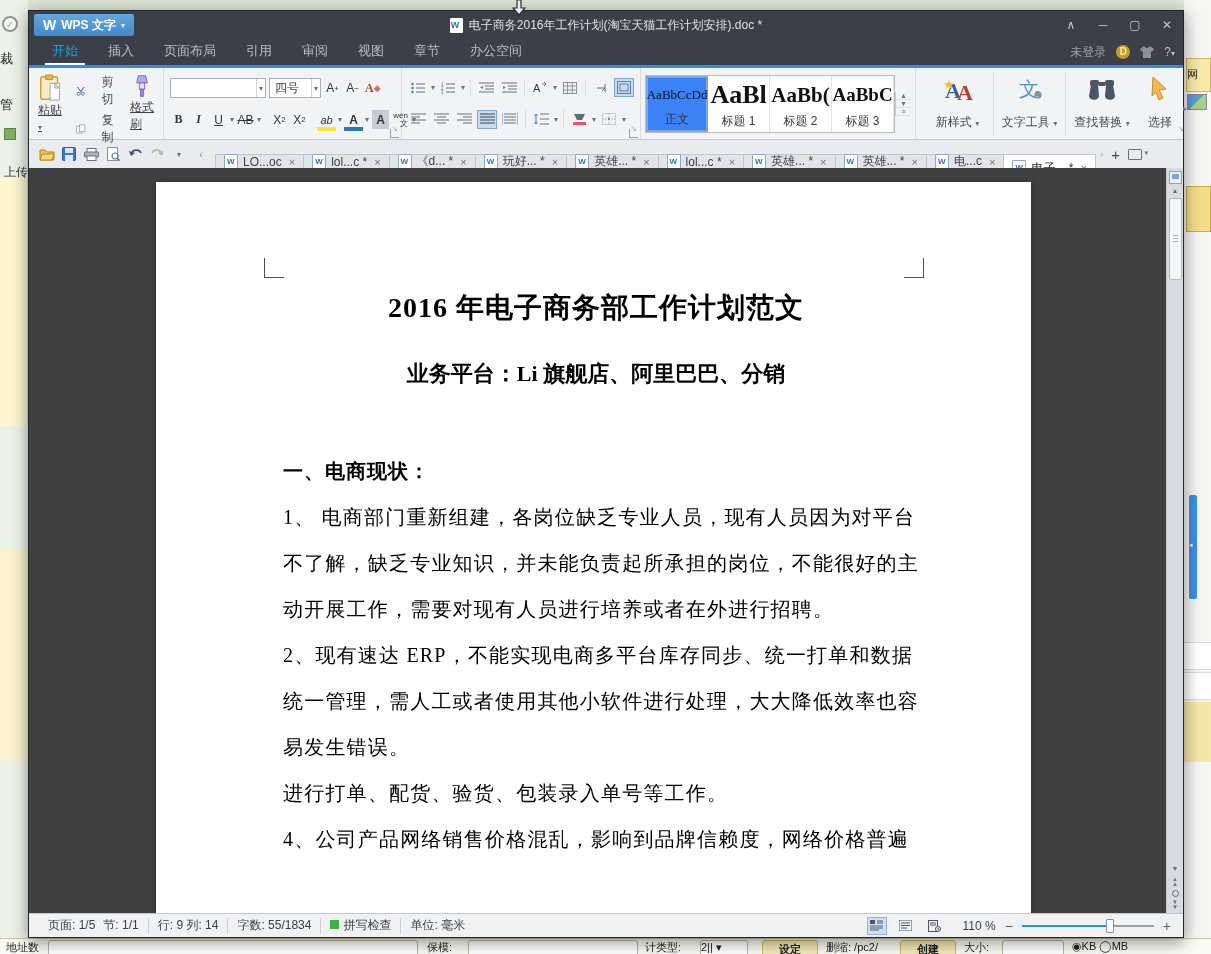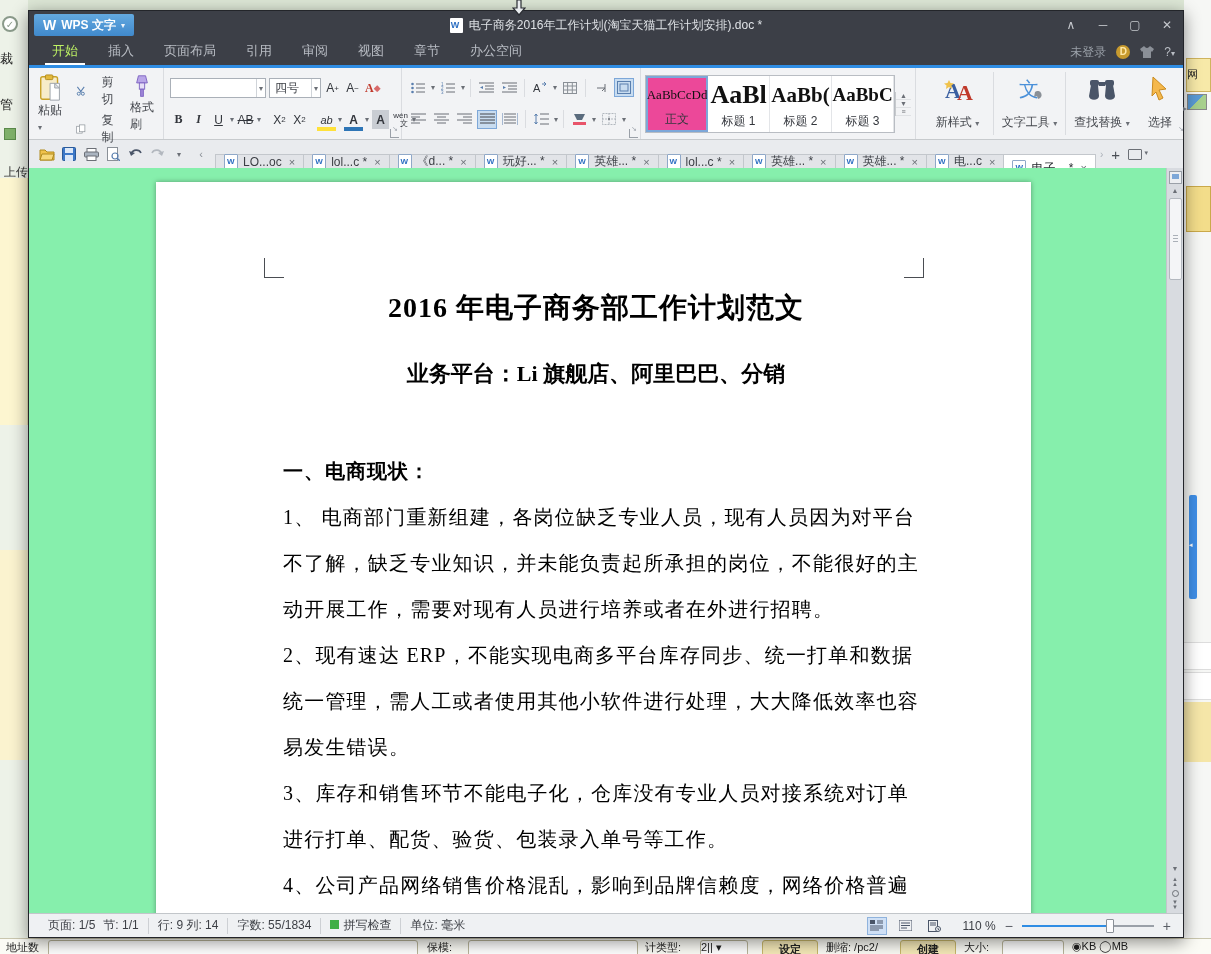--- a/index.html
+++ b/index.html
@@ -43,38 +43,38 @@
   .tb-title{position:absolute;left:0;right:0;top:0;height:28px;display:flex;align-items:center;justify-content:center;gap:6px;color:#dfe2e6;font-size:12px;pointer-events:none;}
   .docico{width:13px;height:15px;background:#fff;border-radius:1px;position:relative;display:inline-block;}
   .docico:before{content:"W";position:absolute;left:1px;top:2px;font-size:9px;font-weight:bold;color:#2d6fc2;}
   .win-controls{margin-left:auto;display:flex;height:28px;align-items:center;}
   .win-controls span{width:32px;text-align:center;color:#c6c9ce;font-size:12px;line-height:28px;}
 
   
   .menurow{height:26px;background:#3c3f47;display:flex;align-items:flex-end;flex:none;position:relative;}
   .menu-tabs{display:flex;height:26px;margin-left:8px;}
   .menu-tab{padding:0 15px;line-height:24px;font-size:13px;color:#b9bdc4;position:relative;}
-  .menu-tab.active{color:#bef264;}
+  .menu-tab.active{color:#0ea5e9;}
   .menu-tab.active:after{content:"";position:absolute;left:8px;right:8px;bottom:0;height:2px;background:#fff;}
   .menu-right{position:absolute;right:8px;top:0;height:26px;display:flex;align-items:center;gap:10px;color:#9aa0a8;font-size:12px;}
   .vip-ico{width:14px;height:14px;border-radius:50%;background:#c79a2e;color:#ffe9a8;font-size:10px;font-weight:bold;text-align:center;line-height:14px;}
   .help-txt{color:#b9bdc4;}
   .blueline{height:3px;background:#2f8de4;flex:none;}
 
   
   .ribbon{height:72px;background:#f2f3f5;border-bottom:1px solid #c7cacd;display:flex;flex:none;position:relative;}
   .rgroup{position:relative;border-right:1px solid #dadce0;padding:4px 6px;}
   .launcher{position:absolute;right:2px;bottom:1px;width:9px;height:9px;border-left:1px solid #9aa0a8;border-bottom:1px solid #9aa0a8;}
   .launcher:after{content:"↘";position:absolute;left:1px;top:-4px;font-size:7px;color:#9aa0a8;}
   .rlabel{font-size:12px;color:#44474d;}
   .caret-s{font-size:8px;color:#6b6f76;}
 
   
   .g-clip{display:flex;gap:6px;width:142px;}
-  .bigbtn{display:flex;flex-direction:column;align-items:flex-end;justify-content:space-between;padding:2px 3px;}
+  .bigbtn{display:flex;flex-direction:column;align-items:flex-end;justify-content:space-between;padding:2px 3px;text-decoration:underline;}
   .clip-col{display:flex;flex-direction:column;justify-content:space-around;}
   .smallbtn{display:flex;align-items:center;gap:16px;padding:2px 3px;font-size:12px;color:#44474d;}
 
   
   .g-font{width:238px;display:flex;flex-direction:column;justify-content:space-around;}
   .fg-row{display:flex;align-items:center;gap:3px;}
   .combo{background:#fff;border:1px solid #aab0b8;height:20px;display:flex;align-items:center;font-size:12px;padding:0 2px 0 5px;}
   .combo .caret-s{margin-left:auto;border-left:1px solid #d0d4d9;padding-left:2px;height:100%;display:flex;align-items:center;}
   .fbtn{min-width:17px;height:19px;display:flex;align-items:center;justify-content:center;font-size:12px;color:#33363c;padding:0 1px;}
   .fbtn b{font-family:"Liberation Serif",serif;}
@@ -92,21 +92,21 @@
   .pbtn{min-width:20px;height:19px;display:flex;align-items:center;justify-content:center;gap:1px;}
   .vsep{width:1px;height:18px;background:#dadce0;margin:0 2px;}
   .pbtn.active{background:#c8dcf0;border:1px solid #7da7d8;}
 
   
   .g-styles{display:flex;align-items:center;padding:4px 4px;}
   .gallery{display:flex;background:#fff;border:1px solid #b9bdc3;height:58px;}
   .style-card{width:62px;display:flex;flex-direction:column;align-items:center;justify-content:flex-end;border-right:1px solid #e3e5e8;padding:2px 1px;font-family:"Liberation Serif","DejaVu Serif",serif;}
   .style-card .prev{flex:1;display:flex;align-items:center;justify-content:center;white-space:nowrap;overflow:hidden;color:#111;}
   .style-card .nm{font-size:12px;color:#33363c;font-family:"Liberation Sans",sans-serif;}
-  .style-card.selected{border:2px solid #7da7d8;background:#ec4899;}
+  .style-card.selected{border:2px solid #7da7d8;background:#3b82f6;}
   .gal-scroll{width:16px;display:flex;flex-direction:column;border-left:1px solid #c7cacd;}
   .gal-scroll span{flex:1;display:flex;align-items:center;justify-content:center;font-size:7px;color:#6b6f76;border-bottom:1px solid #dfe1e4;background:#f2f3f5;}
 
   
   .g-tools{display:flex;align-items:stretch;}
   .toolbig{width:72px;display:flex;flex-direction:column;align-items:center;justify-content:space-between;padding:4px 2px;border-right:1px solid #dadce0;}
   .toolbig .tlabel{font-size:12px;color:#44474d;white-space:nowrap;}
   .overflow-arrow{position:absolute;right:1px;top:50%;font-size:8px;color:#6b6f76;}
 
   
@@ -120,21 +120,21 @@
   .dtab .wic{width:14px;height:16px;background:#fff;border:1px solid #8fa8c8;border-radius:1px;position:relative;flex:none;}
   .dtab .wic:before{content:"W";position:absolute;left:2px;top:2px;font-size:8px;font-weight:bold;color:#2d6fc2;}
   .dtab .x{color:#6b6f76;font-size:11px;margin-left:2px;}
   .tb-right{display:flex;align-items:center;height:28px;margin-left:4px;gap:8px;color:#6b6f76;}
   .tb-right .plus{font-size:15px;color:#4a4e55;}
   .tb-right .nav{font-size:10px;color:#aab0b8;}
   .tablist-ico{width:14px;height:11px;border:1px solid #6b6f76;border-radius:1px;position:relative;}
   .tablist-ico:after{content:"▾";position:absolute;right:-7px;top:-1px;font-size:7px;color:#6b6f76;}
 
   
-  .docarea{flex:1;position:relative;background:#86efac;overflow:hidden;}
+  .docarea{flex:1;position:relative;background:#404040;overflow:hidden;}
   .page{position:absolute;left:127px;top:14px;width:875px;height:760px;background:#ffffff;box-shadow:0 0 5px rgba(0,0,0,.35);}
   .cropmark{position:absolute;width:20px;height:20px;}
   .cm-l{left:108px;top:76px;border-left:1px solid #4a4d52;border-bottom:1px solid #4a4d52;}
   .cm-r{left:748px;top:76px;border-right:1px solid #4a4d52;border-bottom:1px solid #4a4d52;}
   .doc-content{position:absolute;left:127px;top:106px;width:626px;font-family:"Liberation Serif","DejaVu Serif",serif;color:#000;}
   .l-title{font-size:28px;font-weight:bold;text-align:center;letter-spacing:1px;line-height:40px;margin-bottom:29px;}
   .l-subtitle{font-size:22px;font-weight:bold;text-align:center;line-height:34px;margin-bottom:57px;}
   .l-heading{font-size:20px;font-weight:bold;line-height:46px;letter-spacing:1px;}
   .l-body{font-size:20px;line-height:46px;letter-spacing:1.2px;white-space:nowrap;}
 
@@ -624,21 +624,20 @@
         <div class="doc-content" id="docContent">
             <div class="l-title">2016 年电子商务部工作计划范文</div>
             <div class="l-subtitle">业务平台：Li 旗舰店、阿里巴巴、分销</div>
             <div class="l-heading">一、电商现状：</div>
             <div class="l-body">1、 电商部门重新组建，各岗位缺乏专业人员，现有人员因为对平台</div>
             <div class="l-body">不了解，缺乏专业知识，并未能负责起所承担的岗位，不能很好的主</div>
             <div class="l-body">动开展工作，需要对现有人员进行培养或者在外进行招聘。</div>
             <div class="l-body">2、现有速达 ERP，不能实现电商多平台库存同步、统一打单和数据</div>
             <div class="l-body">统一管理，需人工或者使用其他小软件进行处理，大大降低效率也容</div>
             <div class="l-body">易发生错误。</div>
-            <div class="l-body">3、库存和销售环节不能电子化，仓库没有专业人员对接系统对订单</div>
             <div class="l-body">进行打单、配货、验货、包装录入单号等工作。</div>
             <div class="l-body">4、公司产品网络销售价格混乱，影响到品牌信赖度，网络价格普遍</div>
           </div>
       </div>
       <div class="vscroll">
         <div class="vs-ico"></div>
         <div class="vs-arrow">▲</div>
         <div class="vs-thumb"></div>
         <div class="vs-bottom">
           <div class="vs-arrow">▼</div>

